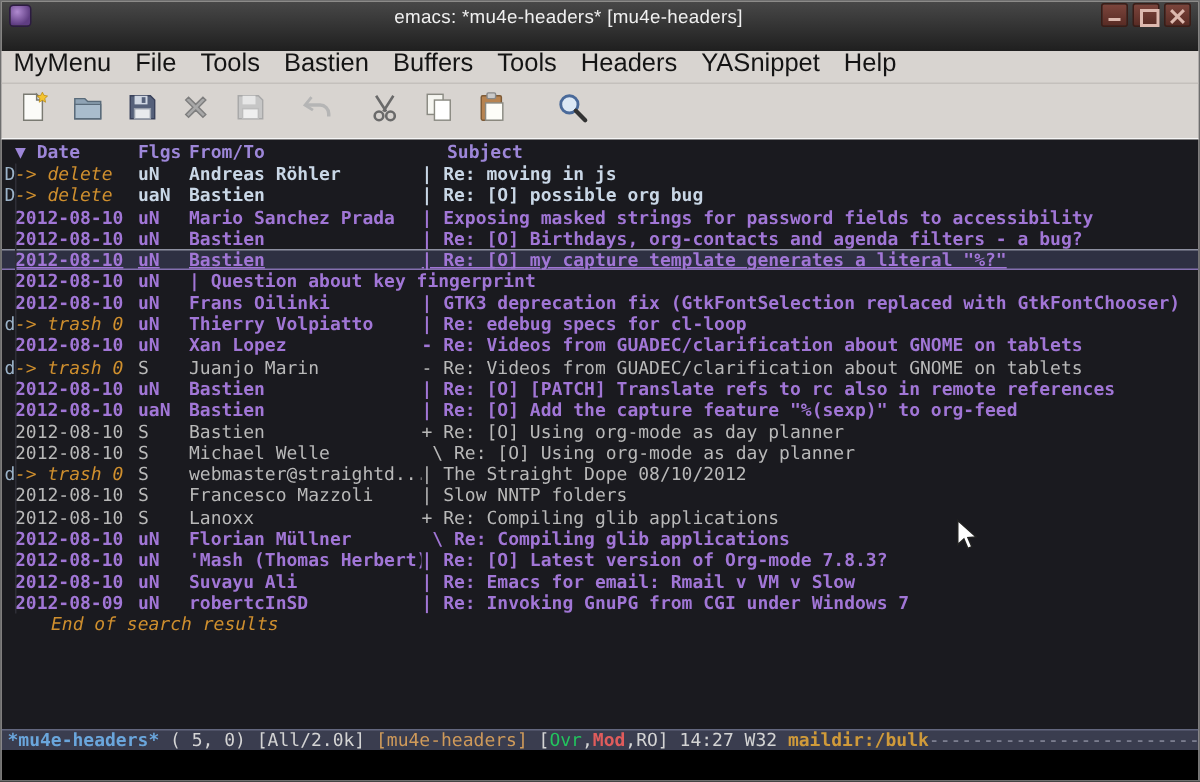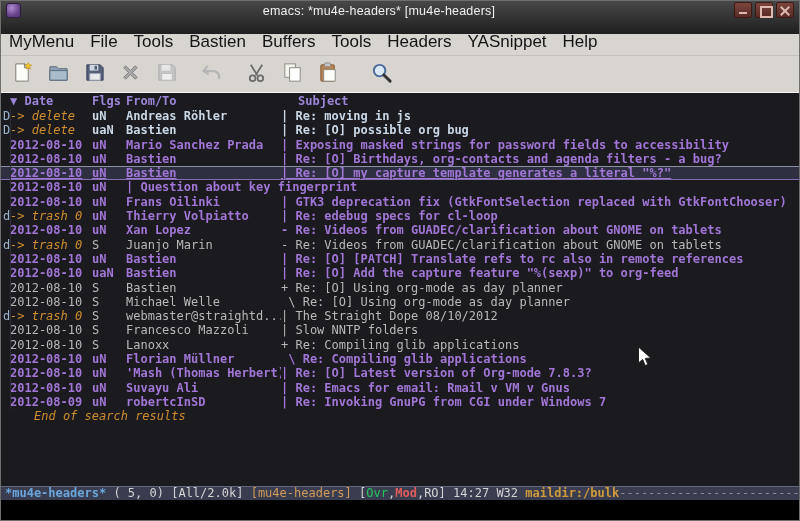--- a/index.html
+++ b/index.html
@@ -313,21 +313,21 @@
     <span class="c-date">2012-08-10</span>
     <span class="c-flags">uN</span>
     <span class="c-from">'Mash (Thomas Herbert)</span>
     <span class="c-subject">| Re: [O] Latest version of Org-mode 7.8.3?</span>
   </div>
         <div class="row unread">
     <span class="c-mark"></span>
     <span class="c-date">2012-08-10</span>
     <span class="c-flags">uN</span>
     <span class="c-from">Suvayu Ali</span>
-    <span class="c-subject">| Re: Emacs for email: Rmail v VM v Gnus</span>
+    <span class="c-subject">| Re: Emacs for email: Rmail v VM v Slow</span>
   </div>
         <div class="row unread">
     <span class="c-mark"></span>
     <span class="c-date">2012-08-09</span>
     <span class="c-flags">uN</span>
     <span class="c-from">robertcInSD</span>
     <span class="c-subject">| Re: Invoking GnuPG from CGI under Windows 7</span>
   </div>
       </div>
     <div class="end-text">End of search results</div>

